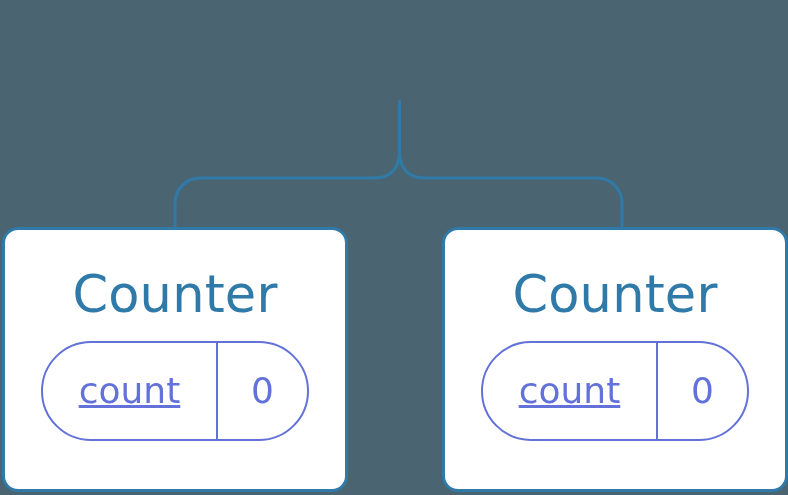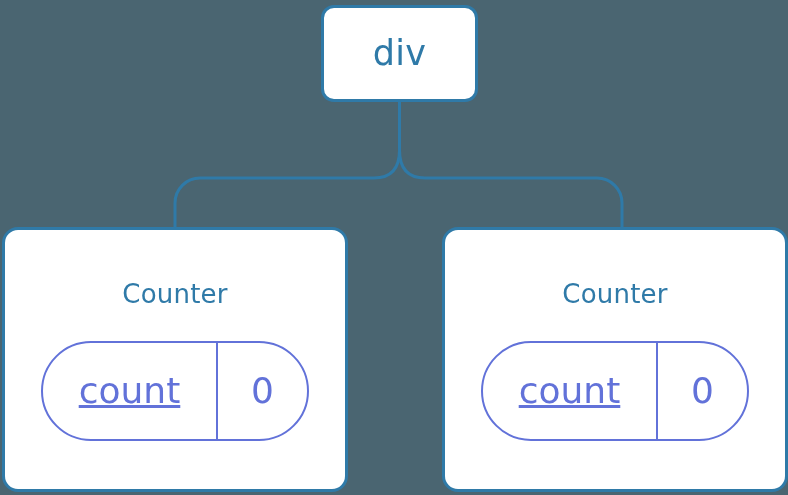--- a/index.html
+++ b/index.html
@@ -60,21 +60,21 @@
     color: #2f7aa8;
     font-weight: 400;
     letter-spacing: 0.2px;
     white-space: nowrap;
   }
   .node-root .node-title {
     font-size: 35px;
     line-height: 35px;
   }
   .node-child .node-title {
-    font-size: 26px;
+    font-size: 51px;
     line-height: 39px;
     margin-top: 45px;
   }
 
   
   .state-pill {
     margin-top: 27px;
     height: 100px;
     width: 268px;
     border: 2px solid #6272d9;
@@ -111,23 +111,20 @@
 
   <svg id="connectors" viewBox="0 0 788 495" width="788" height="495" fill="none">
 
     <path d="M 399.5 101 L 399.5 150" stroke="#2f7aa8" stroke-width="3" stroke-linecap="round"></path>
 
     <path d="M 399.5 150 C 399.5 168, 392 178, 374 178 L 200 178 A 25 25 0 0 0 175 203 L 175 229" stroke="#2f7aa8" stroke-width="3" stroke-linecap="round"></path>
 
     <path d="M 399.5 150 C 399.5 168, 407 178, 425 178 L 597 178 A 25 25 0 0 1 622 203 L 622 229" stroke="#2f7aa8" stroke-width="3" stroke-linecap="round"></path>
   </svg>
 
-  <div class="node node-root">
-    <span class="node-title">div</span>
-  </div>
 
   <div class="node node-child node-child-left">
     <span class="node-title">Counter</span>
     <div class="state-pill">
       <span class="state-key">count</span>
       <span class="state-val">0</span>
     </div>
   </div>
 
   <div class="node node-child node-child-right">

